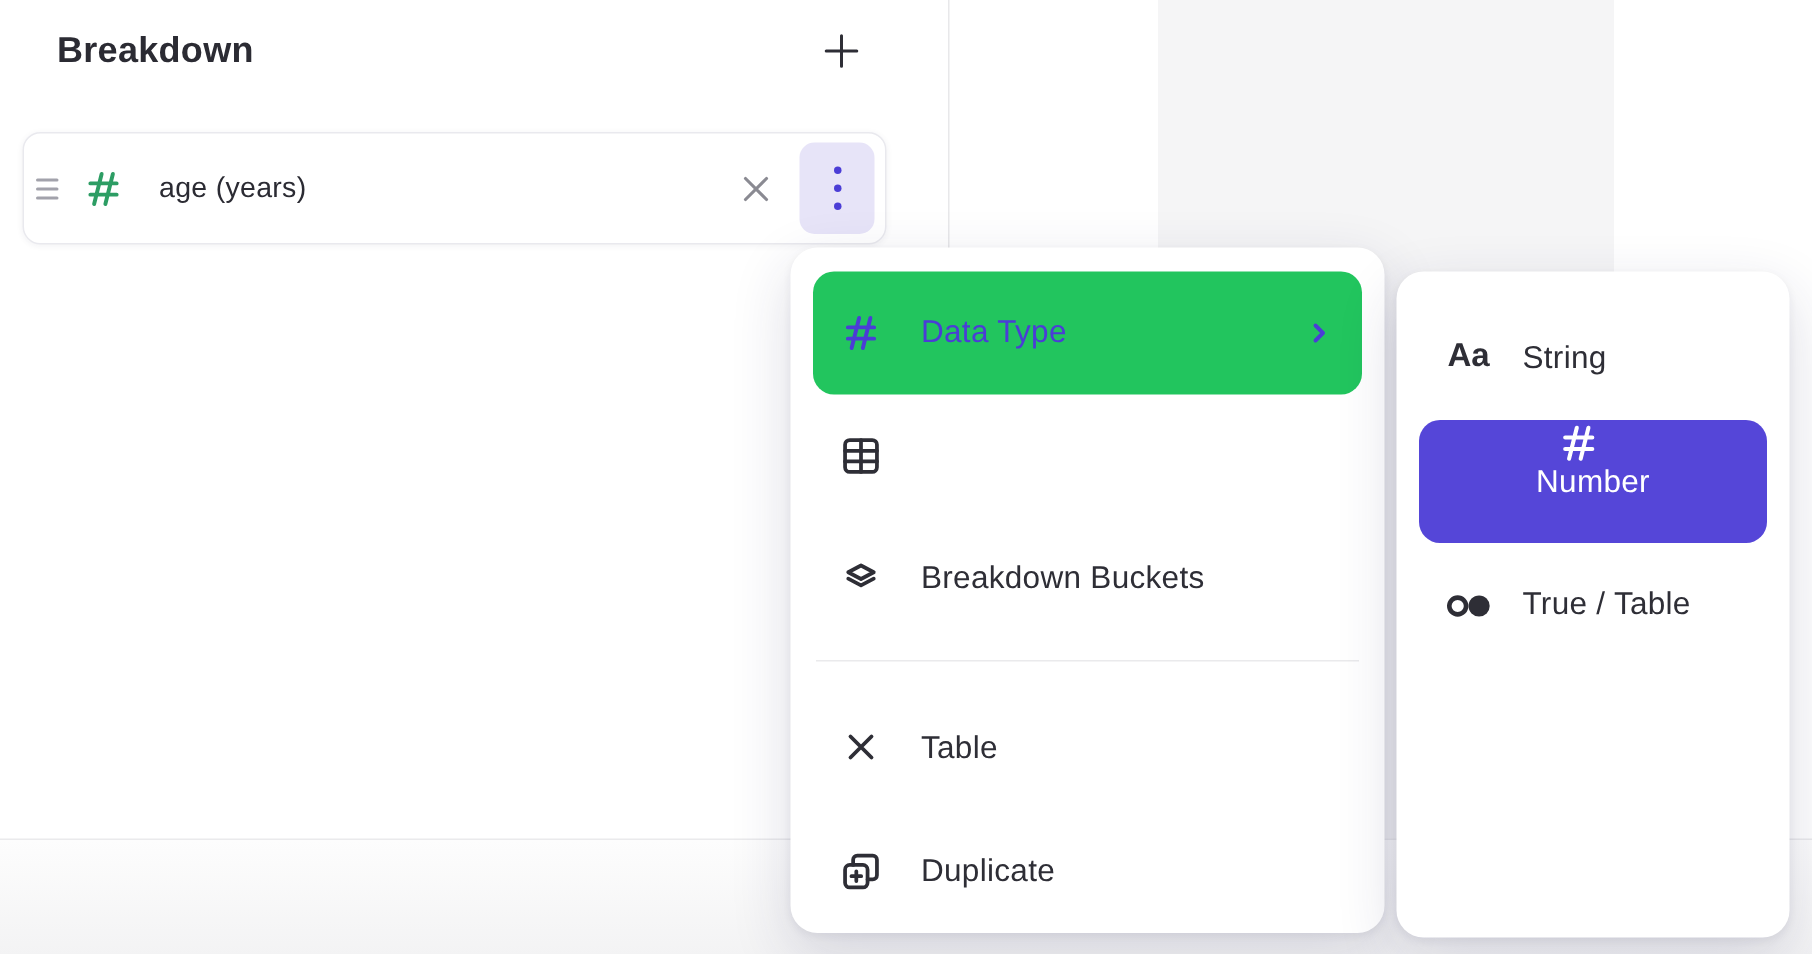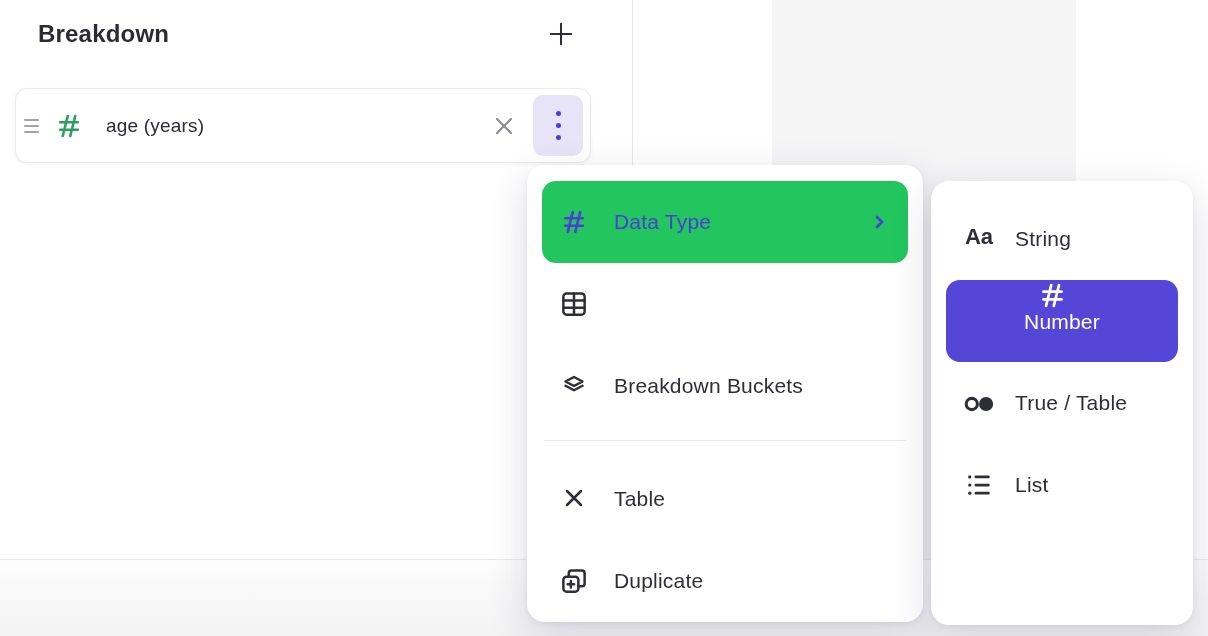--- a/index.html
+++ b/index.html
@@ -213,24 +213,13 @@
     <span class="mi-icon">
       <svg width="32" height="32" viewBox="0 0 24 24" fill="none" stroke="currentColor" stroke-width="2.3">
         <circle cx="6.6" cy="12" r="4.2"></circle>
         <circle cx="17.3" cy="12" r="5.3" fill="currentColor" stroke="none"></circle>
       </svg>
     </span>
     <span>True / Table</span>
   </div>
 
 
-  <div class="menu-item">
-    <span class="mi-icon">
-      <svg width="30" height="30" viewBox="0 0 24 24" fill="none" stroke="currentColor" stroke-width="2.2" stroke-linecap="round">
-        <path d="M9.5 5.5h10M9.5 12h10M9.5 18.5h10"></path>
-        <circle cx="4.6" cy="5.5" r="1.3" fill="currentColor" stroke="none"></circle>
-        <circle cx="4.6" cy="12" r="1.3" fill="currentColor" stroke="none"></circle>
-        <circle cx="4.6" cy="18.5" r="1.3" fill="currentColor" stroke="none"></circle>
-      </svg>
-    </span>
-    <span>List</span>
-  </div>
 </div>
 
 </body></html>

